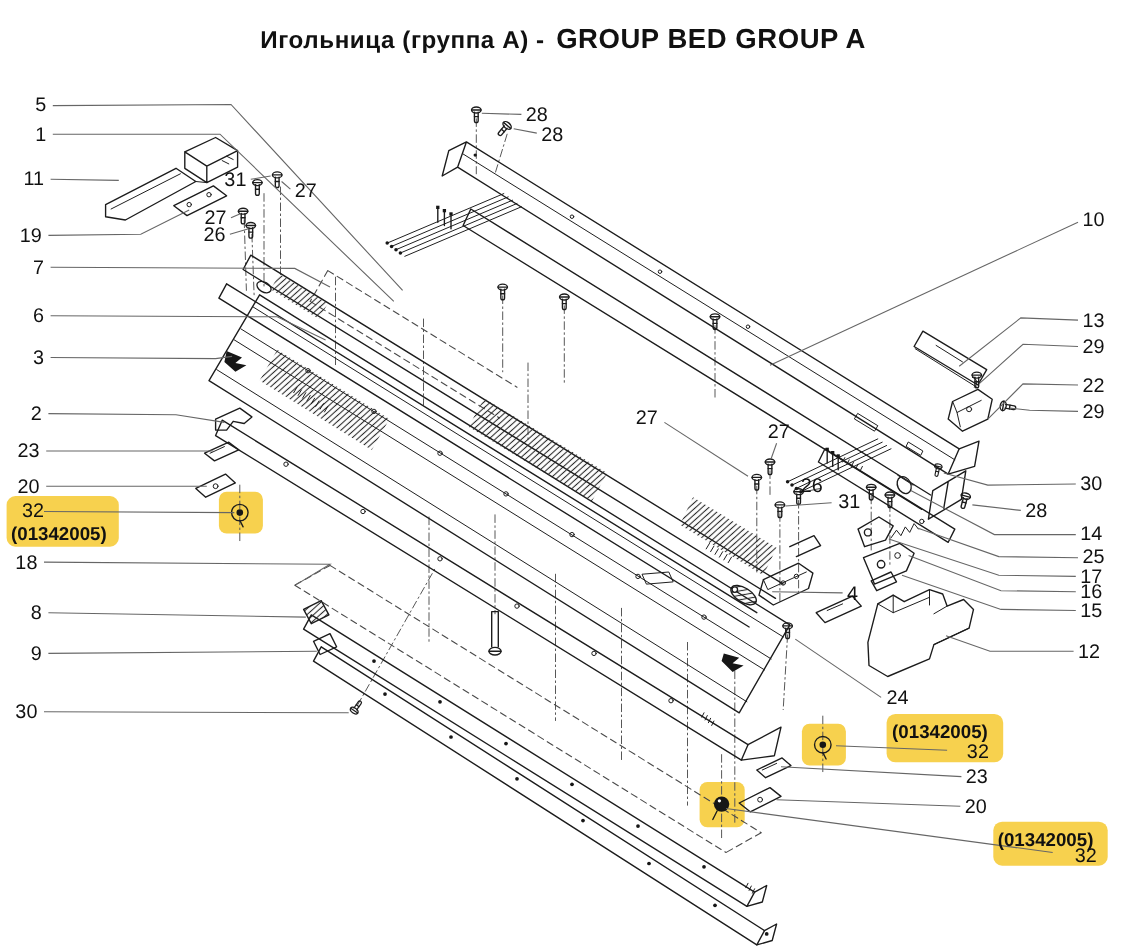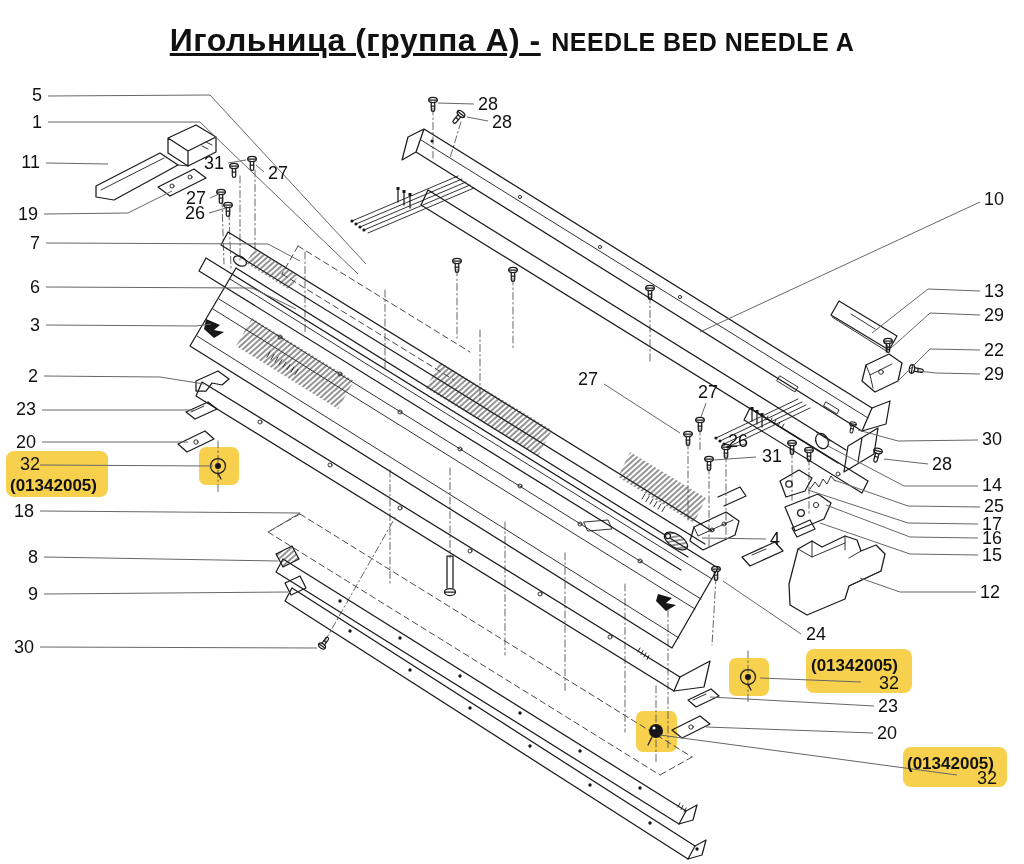--- a/index.html
+++ b/index.html
@@ -1,38 +1,38 @@
 <!DOCTYPE html>
 <html><head>
 <meta charset="utf-8">
 <style>
   html,body{margin:0;padding:0;background:#fff;}
   #stage{position:relative;width:1024px;height:864px;background:#ffffff;overflow:hidden;
          font-family:"Liberation Sans", sans-serif;}
   #title{position:absolute;top:22px;left:0;width:100%;text-align:center;color:#111;
          white-space:nowrap;}
-  #title .ru{font-size:32px;font-weight:bold;letter-spacing:0.5px;text-decoration:underline;}
+  #title .ru{font-size:22px;font-weight:bold;letter-spacing:0.5px;}
   #title .en{font-size:25px;font-weight:bold;letter-spacing:0.5px;margin-left:6px;}
   svg{position:absolute;left:0;top:0;}
   .lbl{font-family:"Liberation Sans",sans-serif;font-size:18px;fill:#111;}
   .code{font-family:"Liberation Sans",sans-serif;font-size:17px;font-weight:bold;fill:#111;}
   .leader{fill:none;stroke:#666;stroke-width:1;}
   .art{stroke:#1c1c1c;stroke-width:1.25;fill:none;stroke-linejoin:round;stroke-linecap:round;}
   .thin{stroke-width:0.9;}
   .dark{fill:#161616;stroke:none;}
   .dd{fill:none;stroke:#555;stroke-width:0.9;stroke-dasharray:7 3 1.5 3;}
   .hid{fill:none;stroke:#4a4a4a;stroke-width:1;stroke-dasharray:6 4;}
 </style>
 </head>
 <body>
 
 <div id="stage">
   <div id="title">
     <span class="ru">Игольница (группа А) -</span>
-    <span class="en">NEEDLE BED NEEDLE A</span>
+    <span class="en">GROUP BED GROUP A</span>
   </div>
 
   <svg id="draw" viewBox="0 0 1024 864" width="1024" height="864">
     <defs>
       <pattern id="hp" width="4" height="12" patternUnits="userSpaceOnUse" patternTransform="rotate(48)">
         <line x1="2" y1="0" x2="2" y2="12" stroke="#2a2a2a" stroke-width="1"></line>
       </pattern>
       <g id="scr">
         <ellipse cx="0" cy="0" rx="4.3" ry="2.7"></ellipse>
         <line x1="-4.3" y1="0" x2="4.3" y2="0"></line>

